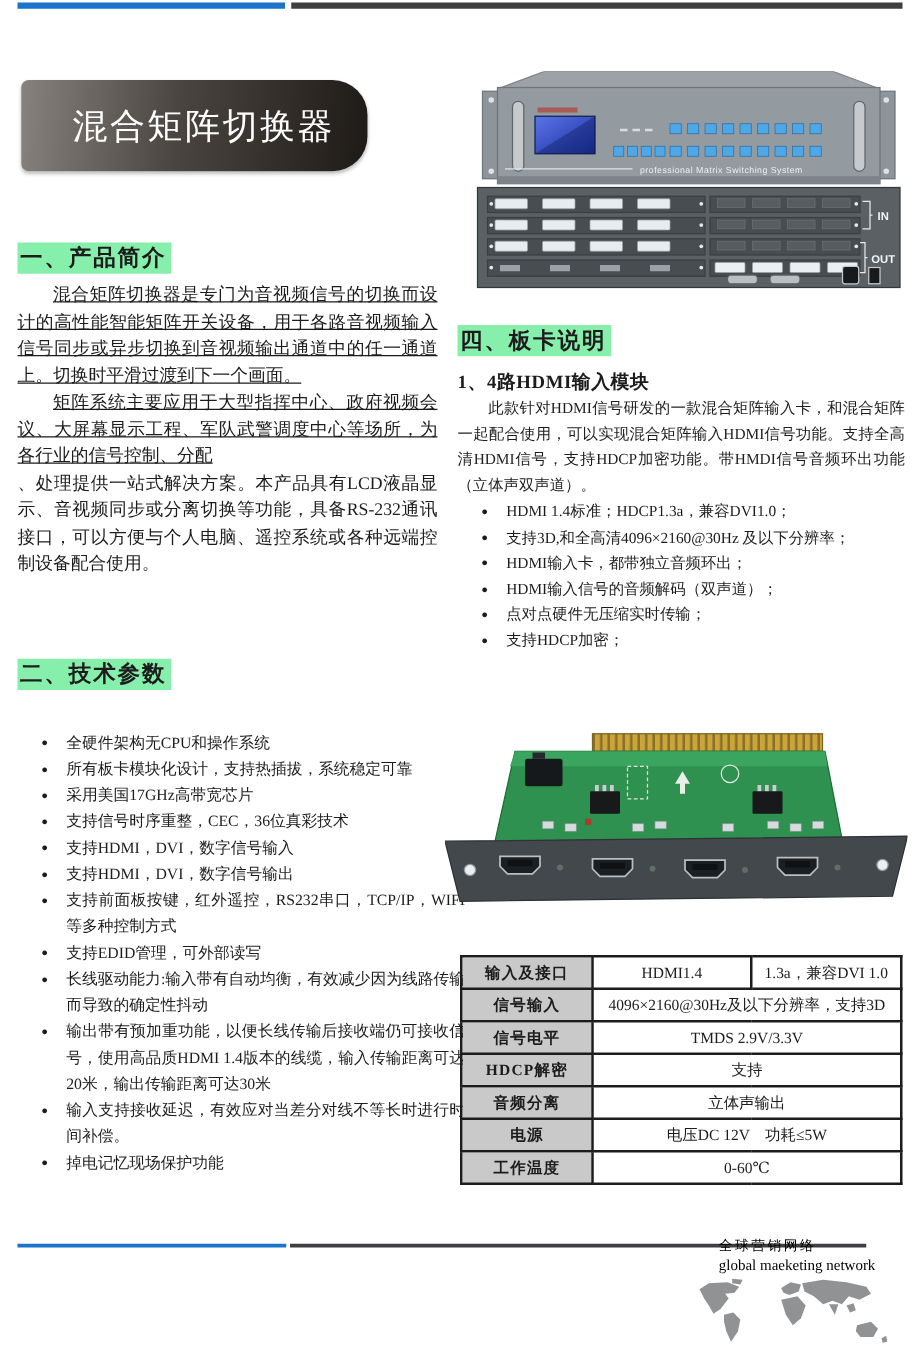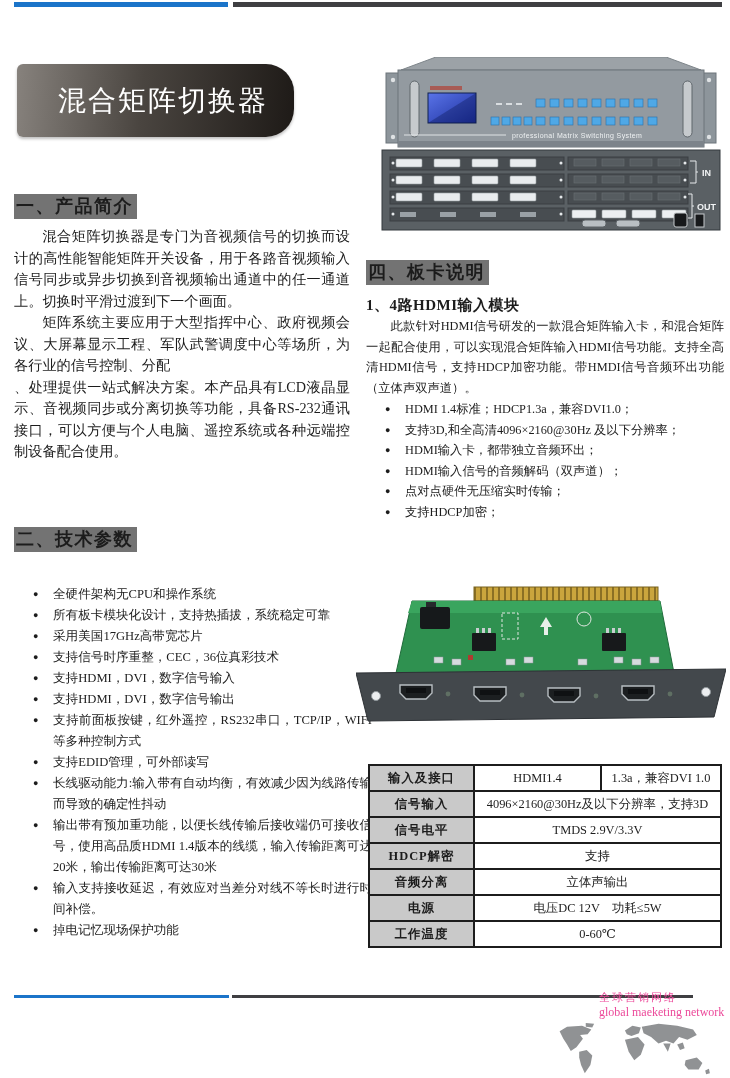--- a/index.html
+++ b/index.html
@@ -17,25 +17,25 @@
     border-radius:6px 28px 28px 6px;
     background:linear-gradient(95deg,#87827d 0%,#4a4540 45%,#1e1a17 100%);
     box-shadow:0 2px 3px rgba(0,0,0,0.25);
   }
   .badge-label{
     position:absolute;right:26px;top:50%;transform:translateY(-50%);
     color:#ffffff;font-size:28px;letter-spacing:2px;white-space:nowrap;
   }
   
   .section-heading{font-size:18px;font-weight:bold;letter-spacing:1.5px;white-space:nowrap;}
-  .section-heading .hl{background:#737373;padding:2px 4px 3px 2px;}
+  .section-heading .hl{background:#86efac;padding:2px 4px 3px 2px;}
   
   .intro-text{left:14px;top:226px;width:336px;font-size:14.2px;line-height:21.5px;text-align:justify;}
   .intro-text p{margin:0;}
-  .indent{text-indent:2em;}
+  .indent{text-indent:2em;text-decoration:underline;}
   
   ul.bullets{margin:16px;padding:0;list-style:none;}
   ul.bullets li{position:relative;padding-left:23px;text-align:justify;}
   ul.bullets li::before{content:"●";position:absolute;left:3px;top:0;font-size:9px;}
   .tech-list{left:14px;top:568px;width:342px;}
   .tech-list li{font-size:12.6px;line-height:21px;}
   .tech-list li::before{line-height:21px;}
   .board-list{left:366px;top:383px;width:358px;}
   .board-list li{font-size:12.3px;line-height:20.6px;}
   .board-list li::before{line-height:20.6px;}
@@ -43,21 +43,21 @@
   .board-sub{left:366px;top:296px;font-size:15px;font-weight:bold;letter-spacing:0.5px;}
   .board-intro{left:366px;top:316px;width:358px;font-size:12.3px;line-height:20.6px;text-indent:2em;text-align:justify;margin:0;font-family:Liberation Serif, serif;}
   
   .spec-table{left:368px;top:764px;width:354px;border-collapse:collapse;table-layout:fixed;}
   .spec-table td{
     border:2px solid #1c1c1c;height:24px;text-align:center;vertical-align:middle;
     font-size:12.4px;padding:0 0;overflow:hidden;white-space:nowrap;
   }
   .spec-table td.lbl{background:#c9c9c9;font-weight:bold;letter-spacing:1px;width:103px;}
   
-  .footer-text{left:575px;top:991px;color:#ec4899;line-height:13px;margin-left:24px;}
+  .footer-text{left:575px;top:991px;color:#000000;line-height:13px;}
   .footer-text .cn{font-size:11px;letter-spacing:2px;}
   .footer-text .en{font-size:12px;margin-top:2px;}
   svg text{font-family:"Liberation Sans","DejaVu Sans",sans-serif;}
 </style>
 </head>
 <body>
 
 <div class="page">
 
   <div class="abs bar-blue" style="left:14px;top:2px;width:214px;height:5px;"></div>

